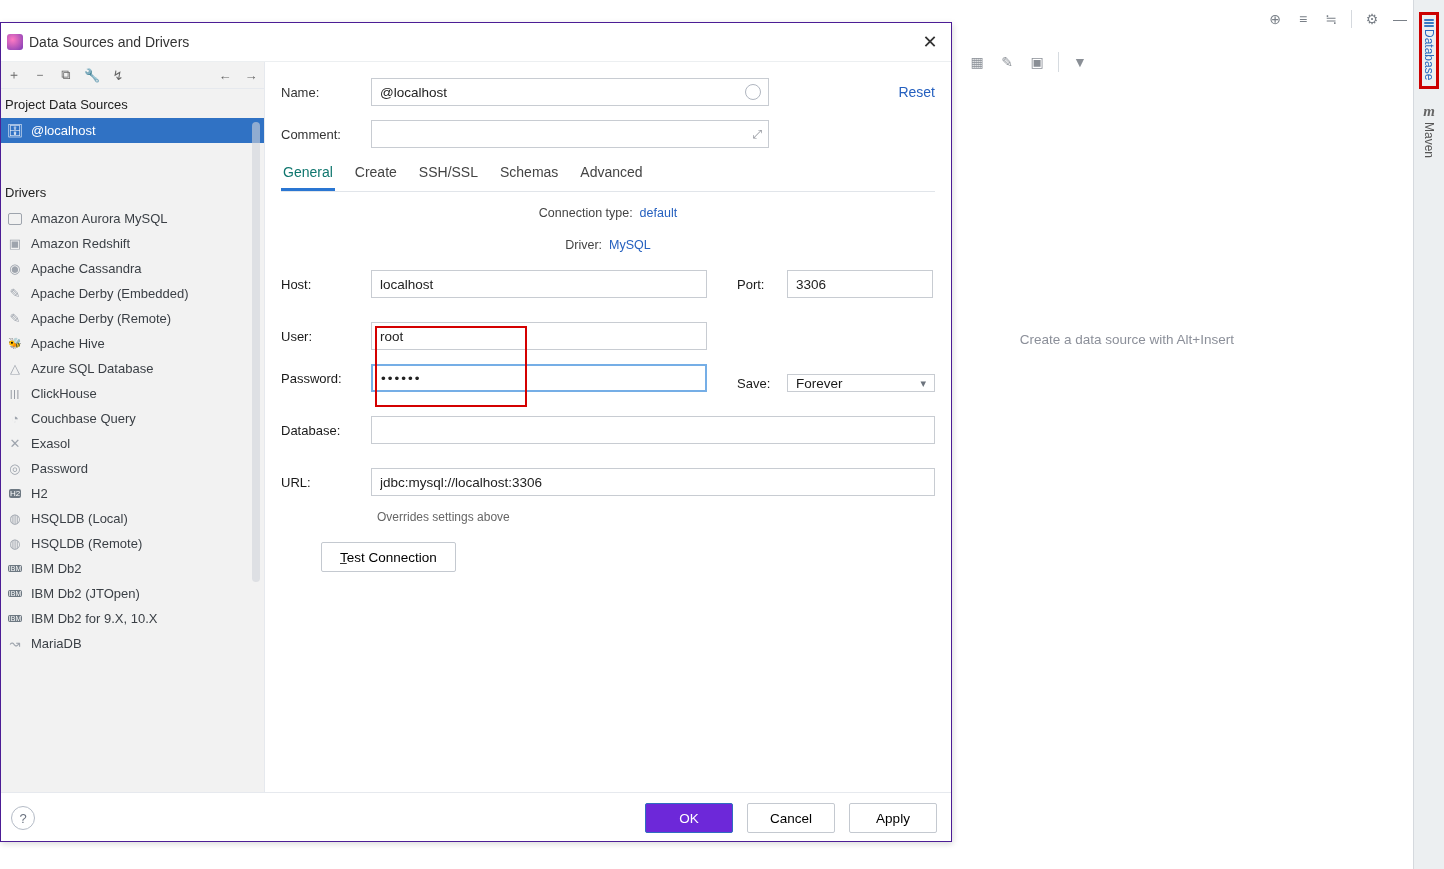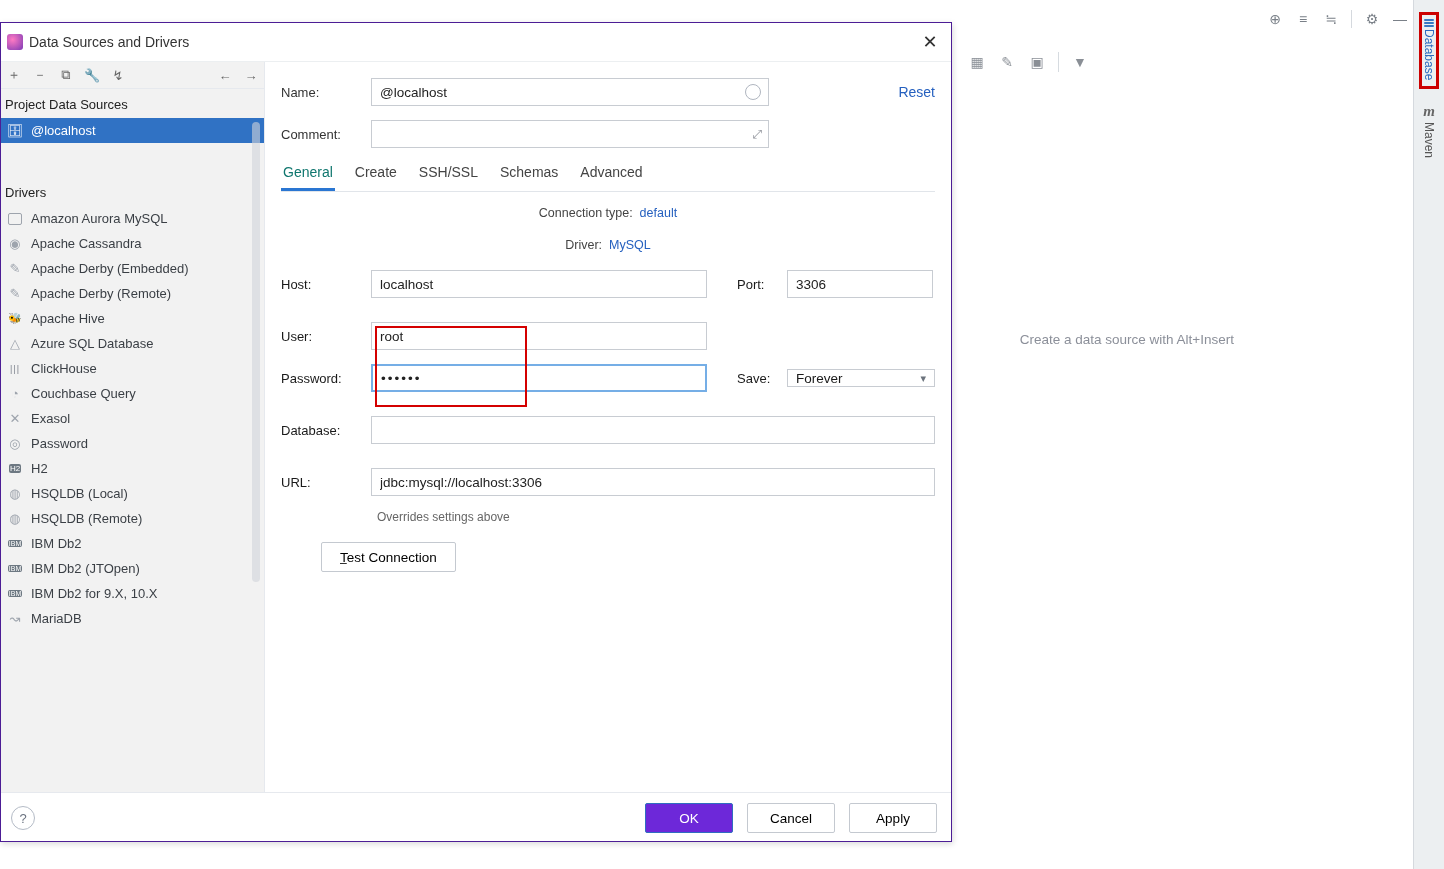--- a/index.html
+++ b/index.html
@@ -212,21 +212,21 @@
     border-bottom: 1px solid #e1e5ea;
     font-size: 14px;
   }
   .tab { padding: 2px 2px 8px 2px; color: #444; cursor: pointer; border-bottom: 3px solid transparent; }
   .tab.active { border-bottom-color: #2a76d2; color: #0f766e; }
 
   .conn-line { display:flex; gap: 18px; align-items:center; font-size: 12.5px; color:#444; margin: 14px 0 18px 0; flex-direction: column;}
   .conn-line .lnk { color:#2560bf; cursor:pointer; }
   .conn-line .static { color:#444; }
 
-  .two-col { display: flex; gap: 30px; align-items: center; margin-bottom: 14px;}
+  .two-col { display: flex; gap: 30px; align-items: flex-end; margin-bottom: 14px;}
   .two-col label.lbl { width: 90px;}
   .field-block { display:flex; align-items:center; }
   .red-box { position: absolute; border: 2px solid #d40000; pointer-events: none; }
   .pwd-active { border: 2px solid #75aee6 !important; }
   .pwd-wrap { position: relative; width: 336px;}
   .user-wrap { position: relative; width: 336px;}
 
   .select-like {
     width: 148px; height: 18px; border: 1px solid #c8ccd2;
     display: flex; align-items:center; justify-content: space-between;
@@ -329,20 +329,24 @@
           <span>@localhost</span>
         </div>
 
         <div class="tree-heading" style="margin-top:34px">Drivers</div>
         <div id="drivers-list">
             <div class="tree-item">
               <span class="ico db-cyl"></span>
               <span>Amazon Aurora MySQL</span>
             </div>
             <div class="tree-item">
+              <span class="ico redshift"></span>
+              <span>Amazon Redshift</span>
+            </div>
+            <div class="tree-item">
               <span class="ico eye"></span>
               <span>Apache Cassandra</span>
             </div>
             <div class="tree-item">
               <span class="ico feather"></span>
               <span>Apache Derby (Embedded)</span>
             </div>
             <div class="tree-item">
               <span class="ico feather"></span>
               <span>Apache Derby (Remote)</span>

